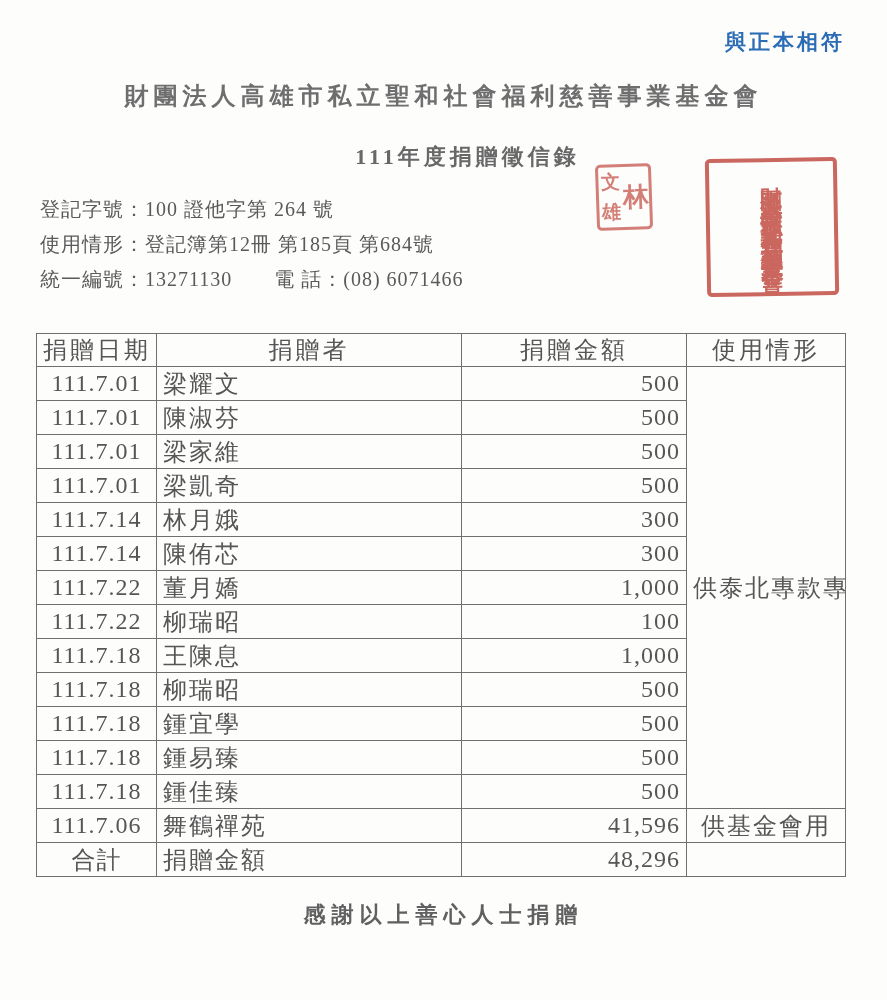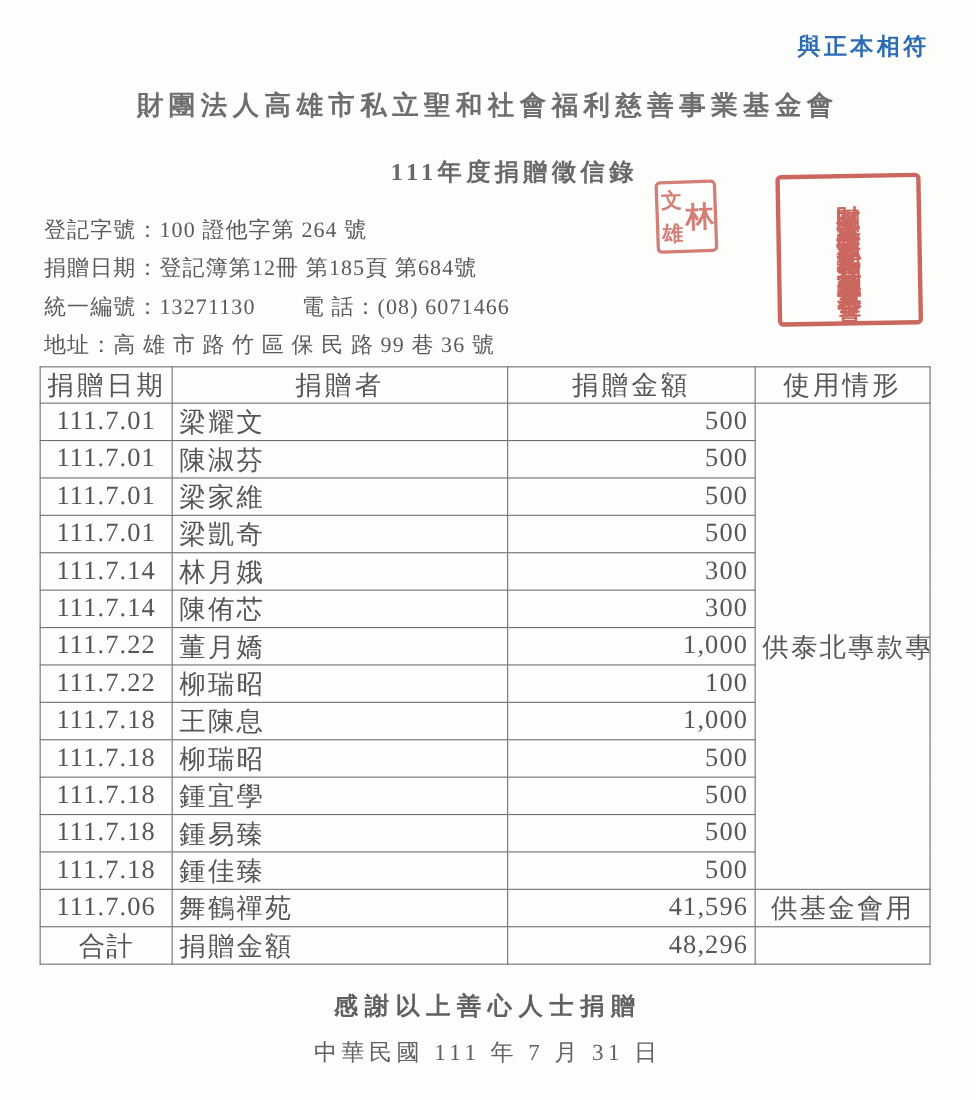--- a/index.html
+++ b/index.html
@@ -121,23 +121,22 @@
       <span>雄</span>
     </div>
   </div>
 
   <div class="large-seal seal">
     <div class="seal-text">財團法人高雄市私立聖和社會福利慈善事業基金會</div>
   </div>
 
   <div class="info-block">
     <div>登記字號：100 證他字第 264 號</div>
-    <div>捐贈日期：登記簿第12冊 第185頁 第684號</div>
+    <div>使用情形：登記簿第12冊 第185頁 第684號</div>
     <div>統一編號：13271130　　電 話：(08) 6071466</div>
-    <div>地址：高 雄 市 路 竹 區 保 民 路 99 巷 36 號</div>
   </div>
 
   <table class="donations">
     <colgroup>
       <col class="c-date">
         <col class="c-donor">
         <col class="c-amt">
         <col class="c-use">
     </colgroup>
     <thead>
@@ -227,15 +226,14 @@
         <td class="cell-date">合計</td>
         <td class="cell-donor">捐贈金額</td>
         <td class="cell-amt">48,296</td>
         <td class="cell-use"></td>
       </tr>
     </tfoot>
   </table>
 
   <div class="footer-thanks">感謝以上善心人士捐贈</div>
 
-  <div class="footer-date">中華民國 111 年 7 月 31 日</div>
 
 </div>
 
 </body></html>

